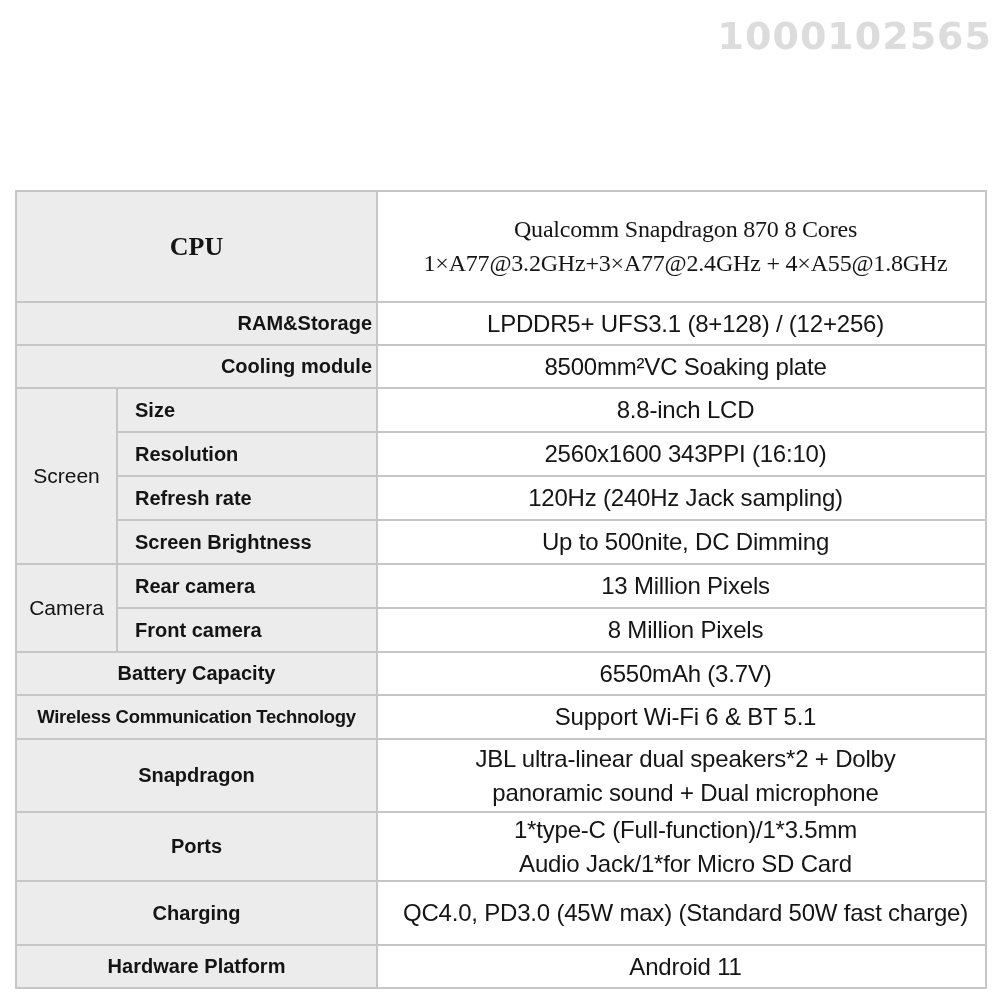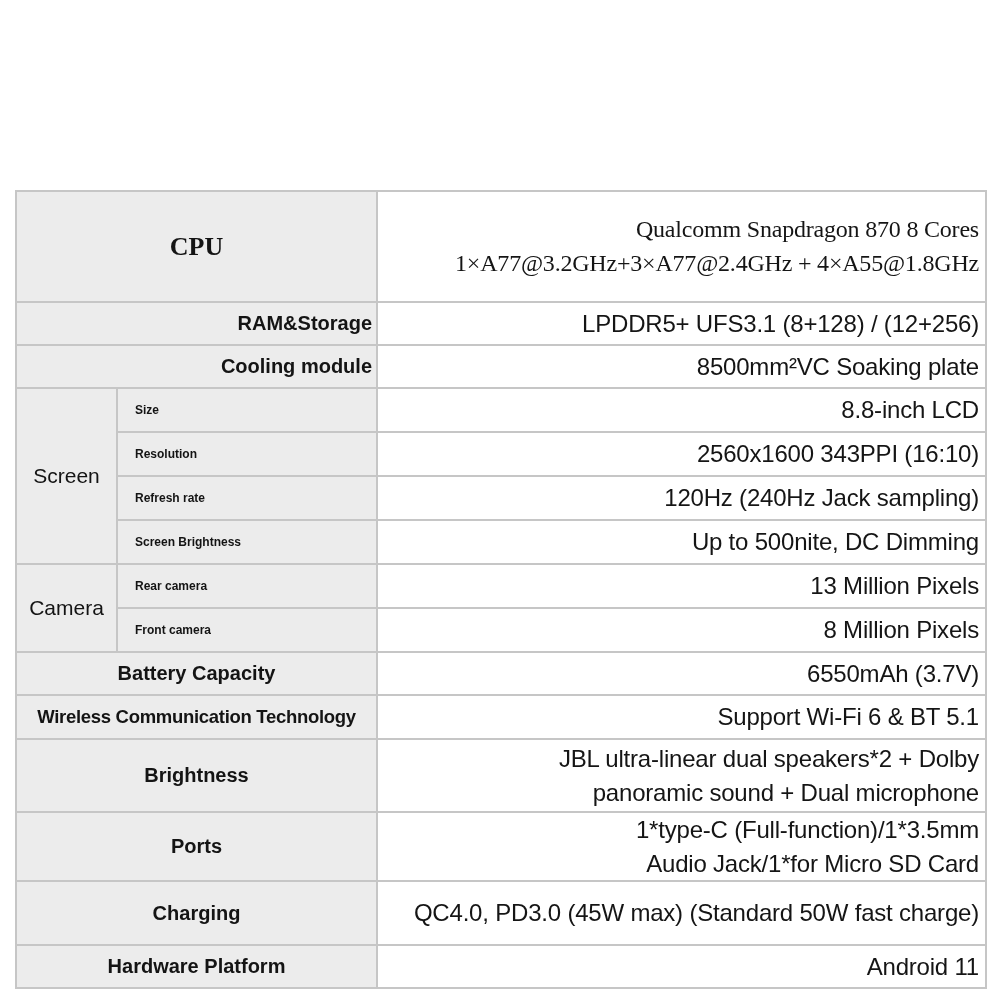--- a/index.html
+++ b/index.html
@@ -40,40 +40,41 @@
   }
   td.label.left{text-align:right;padding-left:24px;}
   td.label.big{font-size:26px;}
   td.label.small{font-size:18.5px;letter-spacing:-0.3px;padding:0 2px;margin-top:16px;}
   td.group{
     background:var(--label-cell-bg);
     font-weight:normal;font-size:21px;text-align:center;padding:0 2px;
   }
   td.sublabel{
     background:var(--label-cell-bg);
-    font-weight:bold;font-size:12px;text-align:left;padding-left:17px;margin-top:16px;
+    font-weight:bold;font-size:20px;text-align:left;padding-left:17px;margin-top:16px;
   }
   td.value{
     background:#ffffff;font-size:24px;letter-spacing:-0.2px;
-    text-align:right;padding-left:14px;padding-right:6px;color:#151515;
+    text-align:center;padding-left:14px;padding-right:6px;color:#151515;
   }
   td.value .line{line-height:1.4;white-space:nowrap;}
 
   tr.h-cpu{height:111px;font-family:Liberation Serif, serif;}
   tr.h-std{height:44px;}
   tr.h-43{height:43px;}
   tr.h-loud{height:73px;}
   tr.h-ports{height:56px;}
   tr.h-chg{height:64px;}
 </style>
 </head>
 <body>
 
 <div class="page">
 
+  <div class="watermark">1000102565</div>
 
 
   <table class="spec">
     <colgroup>
       <col style="width:101px">
       <col style="width:260px">
       <col style="width:609px">
     </colgroup>
 
     <tbody>
@@ -127,21 +128,21 @@
       <td class="label" colspan="2">Battery Capacity</td>
       <td class="value">6550mAh (3.7V)</td>
     </tr>
 
     <tr class="h-std">
       <td class="label small" colspan="2">Wireless Communication Technology</td>
       <td class="value">Support Wi-Fi 6 &amp; BT 5.1</td>
     </tr>
 
     <tr class="h-loud">
-      <td class="label" colspan="2">Brightness</td>
+      <td class="label" colspan="2">Snapdragon</td>
       <td class="value">
         <div class="line">JBL ultra-linear dual speakers*2 + Dolby</div>
         <div class="line">panoramic sound + Dual microphone</div>
       </td>
     </tr>
 
     <tr class="h-ports">
       <td class="label" colspan="2">Ports</td>
       <td class="value">
         <div class="line">1*type-C (Full-function)/1*3.5mm</div>

